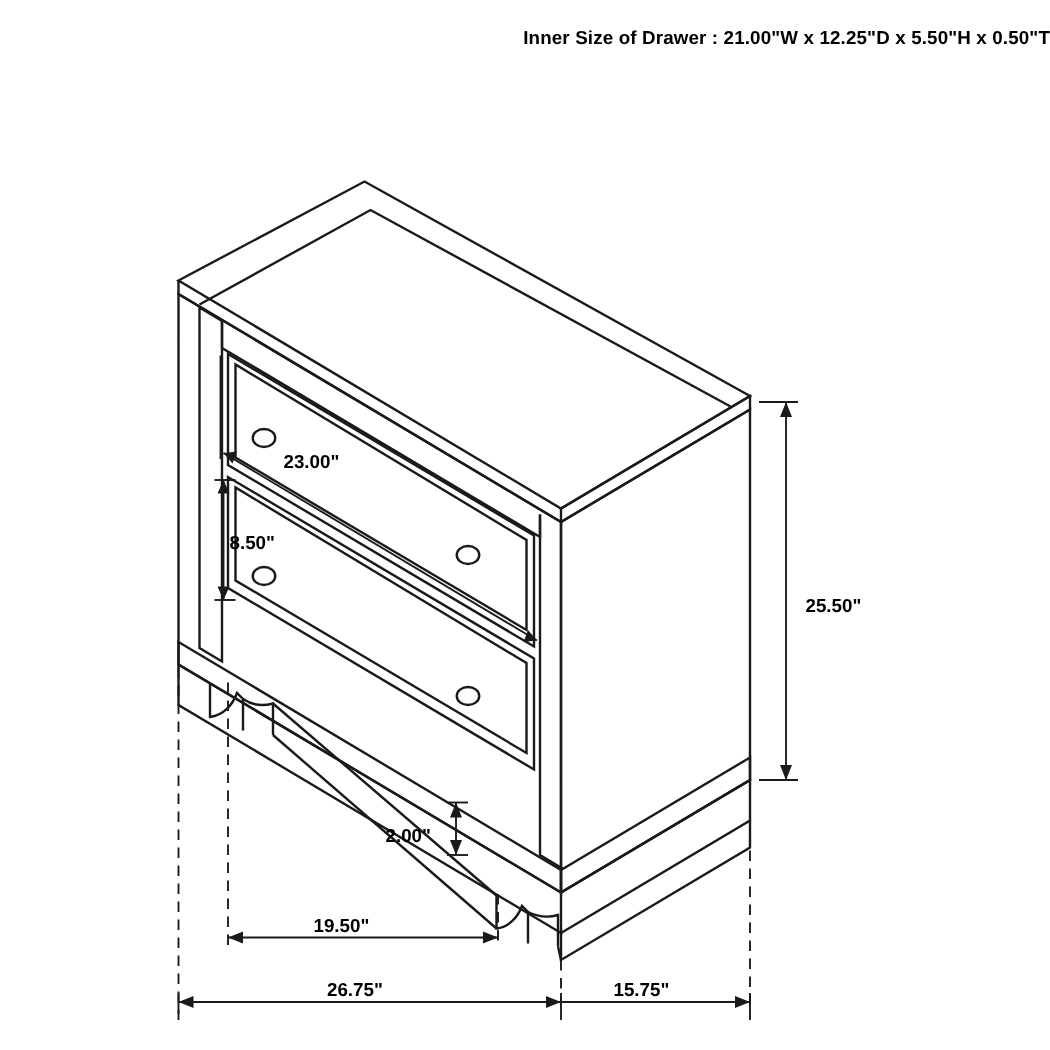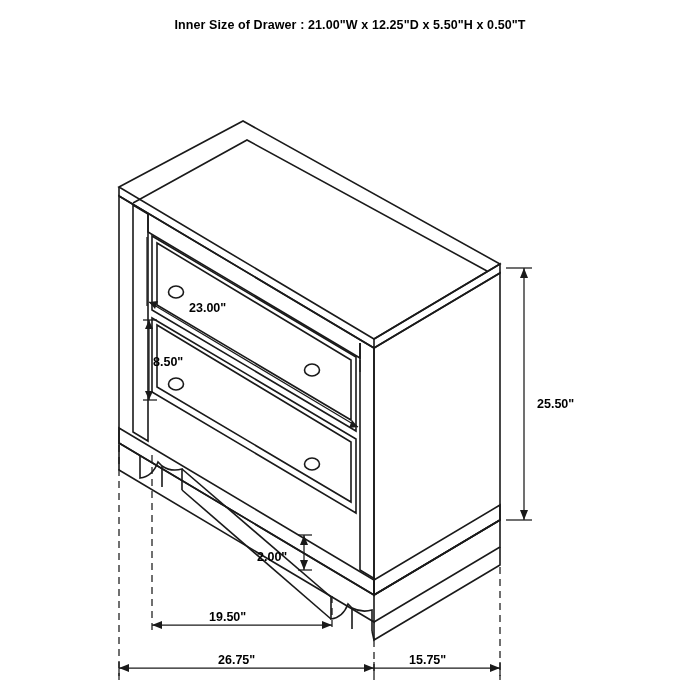--- a/index.html
+++ b/index.html
@@ -17,21 +17,21 @@
   #stage {
     position: relative;
     width: 700px;
     height: 700px;
   }
   .title {
     position: absolute;
     top: 18px;
     left: 0;
     width: 700px;
-    text-align: center;
+    text-align: right;
     font-size: 12.5px;
     font-weight: bold;
     letter-spacing: 0.1px;
   }
   svg.diagram {
     position: absolute;
     top: 0;
     left: 0;
     width: 700px;
     height: 700px;

